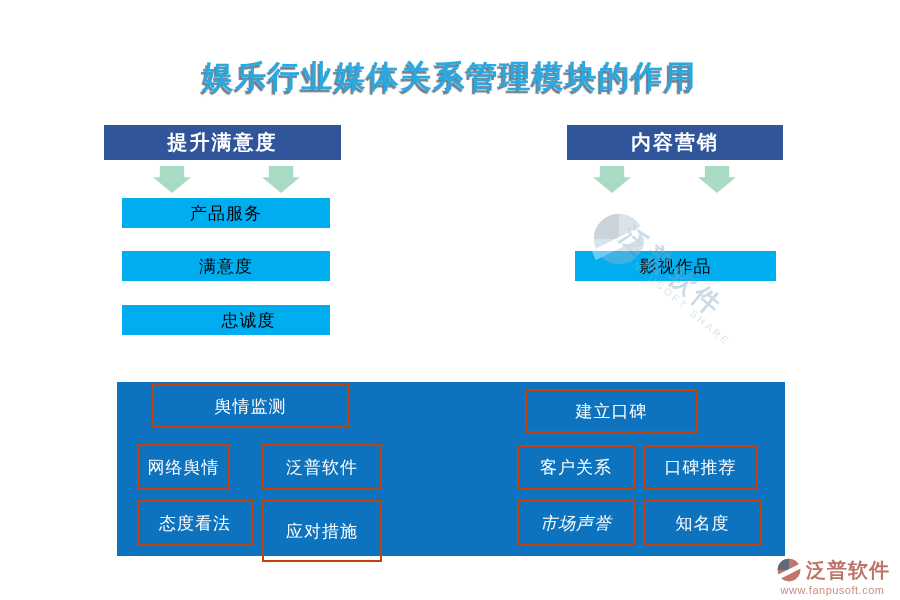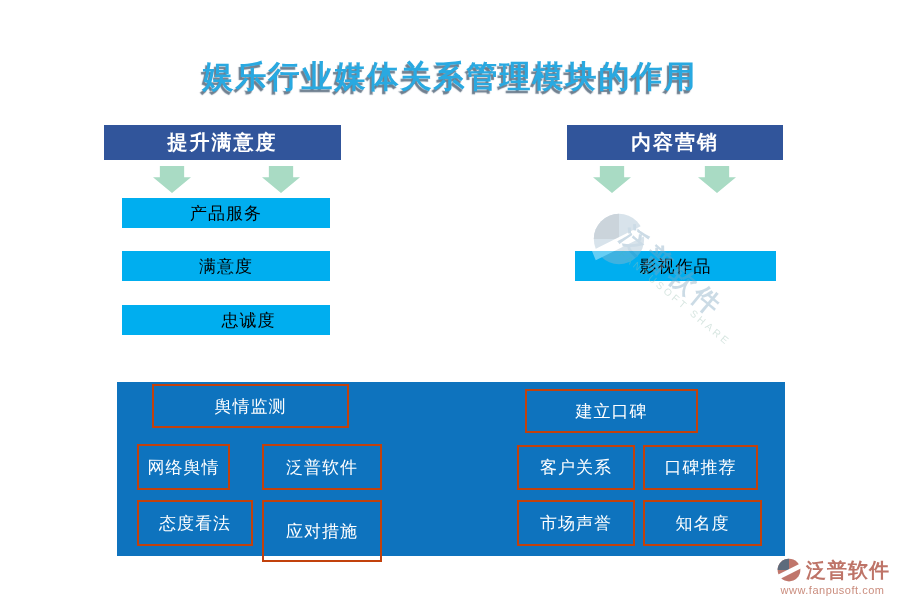--- a/index.html
+++ b/index.html
@@ -46,21 +46,21 @@
   
   .sec1-hdr{ left:152px; top:376px; width:197px; height:44px; }
   .s1a{ left:137px; top:436px; width:93px; height:46px; }
   .s1b{ left:262px; top:436px; width:120px; height:46px; }
   .s1c{ left:137px; top:492px; width:116px; height:46px;text-align:right; }
   .s1d{ left:262px; top:492px; width:120px; height:62px; }
   
   .sec2-hdr{ left:525px; top:381px; width:173px; height:44px; }
   .s2a{ left:517px; top:437px; width:118px; height:45px; }
   .s2b{ left:643px; top:437px; width:115px; height:45px; }
-  .s2c{ left:517px; top:492px; width:118px; height:46px; }
+  .s2c{ left:517px; top:492px; width:118px; height:46px;font-style:italic; }
   .s2d{ left:643px; top:492px; width:119px; height:46px; }
   
   .watermark{
     position:absolute; left:588px; top:192px; width:180px; height:130px;
     pointer-events:none; opacity:0.40;
   }
   .wm-glyph{ position:absolute; left:0; top:8px; }
   .wm-text{
     position:absolute; left:48px; top:18px; width:150px;
     transform:rotate(40deg); transform-origin:left top;

